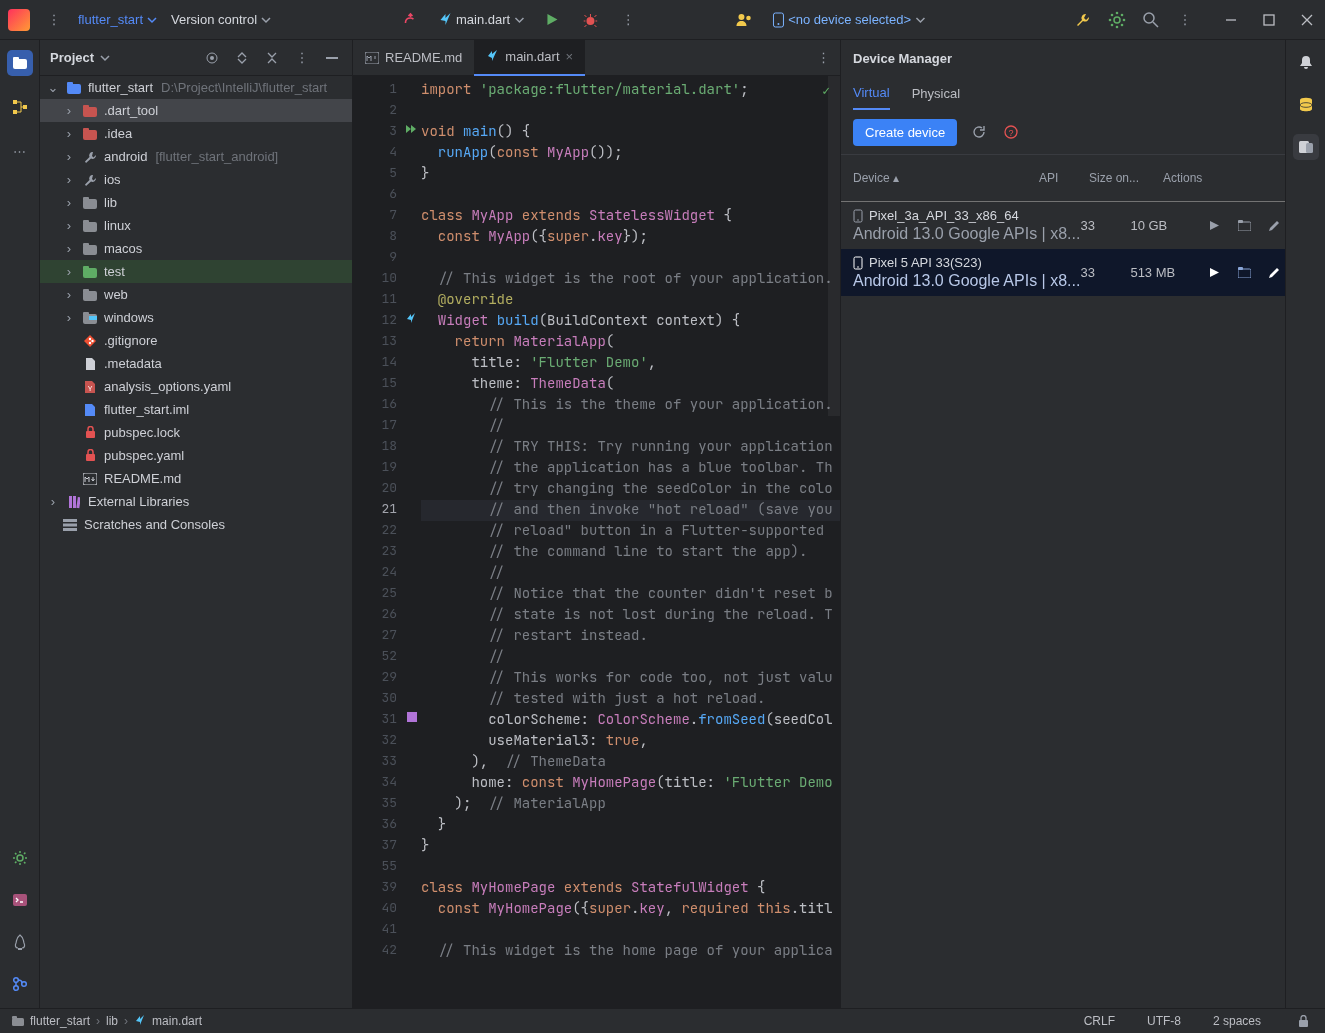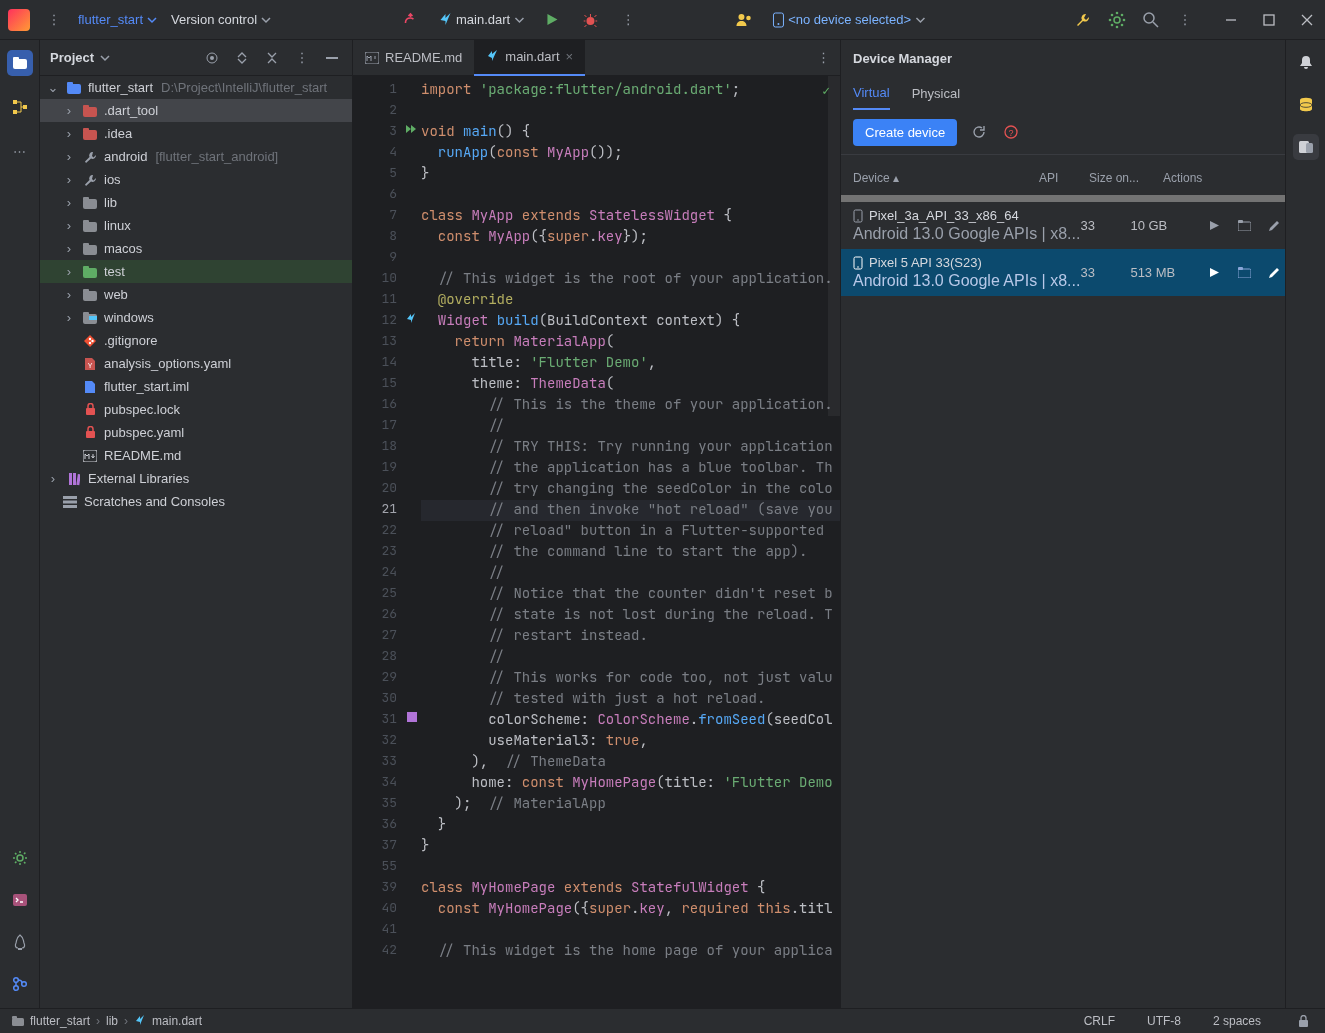--- a/index.html
+++ b/index.html
@@ -69,23 +69,23 @@
 .vscroll{position:absolute;top:0;right:0;width:12px;height:340px;background:rgba(255,255,255,.05);z-index:1;}
 
 
 .devmgr{ width:445px; background:#2b2d30; border-left:1px solid #1e1f22; display:flex; flex-direction:column;}
 .dm-head{height:36px;display:flex;align-items:center;padding:0 12px;font-weight:600;color:#d5d8de;}
 .dm-tabs{height:34px;display:flex;align-items:center;gap:22px;padding:0 12px;}
 .dm-tab{cursor:pointer;padding:8px 0;}
 .dm-tab.active{color:#548af7;border-bottom:2px solid #548af7;}
 .dm-bar{height:44px;display:flex;align-items:center;gap:12px;padding:0 12px;}
 .create-btn{background:#3b82f6;color:#fff;border:none;border-radius:4px;padding:6px 12px;cursor:pointer;font-size:13px;}
-.dm-thead{display:grid;grid-template-columns:1fr 50px 74px 110px;height:48px;align-items:center;padding:16px 12px;border-top:1px solid #393b40;border-bottom:7px solid #737373;font-size:12px;color:#9aa0ab;}
+.dm-thead{display:grid;grid-template-columns:1fr 50px 74px 110px;height:48px;align-items:center;padding:16px 12px;border-top:1px solid #393b40;border-bottom:1px solid #737373;font-size:12px;color:#9aa0ab;}
 .dm-row{display:grid;grid-template-columns:1fr 50px 74px 110px;align-items:center;padding:6px 12px;cursor:pointer;}
-.dm-row.sel{background:#0c4a6e;}
+.dm-row.sel{background:#0f172a;}
 .dm-row .name{display:flex;flex-direction:column;gap:2px;}
 .dm-row .name .t{color:#d5d8de;font-size:13px;display:flex;align-items:center;gap:6px;}
 .dm-row .name .s{font-size:16px;color:#9aa0ab;overflow:hidden;text-overflow:ellipsis;white-space:nowrap;}
 .dm-row.sel .name .s{color:#b8c8e8;}
 .dm-row-actions{display:flex;gap:10px;align-items:center;}
 
 
 .status{ height:25px; background:#2b2d30; display:flex; align-items:center; padding:0 12px; gap:8px; font-size:12px; border-top:1px solid #1e1f22;}
 .crumb{display:flex;align-items:center;gap:6px;}
 .crumb .sep{color:#6f737a;}
@@ -408,20 +408,29 @@
                 <circle cx="6" cy="4" r="1.2" fill="#fff"></circle>
                 <circle cx="6" cy="8" r="1.2" fill="#fff"></circle>
                 <circle cx="8.5" cy="6" r="1.2" fill="#fff"></circle>
               </svg>
             </span>
             <span class="folder">.gitignore</span>
           </div>
           <div class="node ind1">
             <span class="arrow"></span>
             <span class="ficon">
+              <svg width="11" height="14">
+                <path d="M1 1h6l3 3v9H1z" fill="#ced0d6"></path>
+              </svg>
+            </span>
+            <span class="folder">.metadata</span>
+          </div>
+          <div class="node ind1">
+            <span class="arrow"></span>
+            <span class="ficon">
               <svg width="12" height="14">
                 <path d="M1 1h7l3 3v9H1z" fill="#c75450"></path>
                 <text x="6" y="11" font-size="7" text-anchor="middle" fill="#fff">Y</text>
               </svg>
             </span>
             <span class="folder">analysis_options.yaml</span>
           </div>
           <div class="node ind1">
             <span class="arrow"></span>
             <span class="ficon">
@@ -537,42 +546,42 @@
           <div class="gline mono">18</div>
           <div class="gline mono">19</div>
           <div class="gline mono">20</div>
           <div class="gline mono curr">21</div>
           <div class="gline mono">22</div>
           <div class="gline mono">23</div>
           <div class="gline mono">24</div>
           <div class="gline mono">25</div>
           <div class="gline mono">26</div>
           <div class="gline mono">27</div>
-          <div class="gline mono">28</div>
+          <div class="gline mono">52</div>
           <div class="gline mono">29</div>
           <div class="gline mono">30</div>
           <div class="gline mono">31<span class="gicon">
               <svg width="10" height="10">
                 <rect width="10" height="10" fill="#b174d8"></rect>
               </svg>
             </span></div>
           <div class="gline mono">32</div>
           <div class="gline mono">33</div>
           <div class="gline mono">34</div>
           <div class="gline mono">35</div>
           <div class="gline mono">36</div>
           <div class="gline mono">37</div>
           <div class="gline mono">55</div>
           <div class="gline mono">39</div>
           <div class="gline mono">40</div>
           <div class="gline mono">41</div>
           <div class="gline mono">42</div>
         </div>
       <div class="codebody" id="codebody">
-          <div class="cline"><span class="kw">import </span><span class="str">'package:flutter/android.dart'</span><span class="id">;</span></div>
+          <div class="cline"><span class="kw">import </span><span class="str">'package:flutter/material.dart'</span><span class="id">;</span></div>
           <div class="cline"></div>
           <div class="cline"><span class="kw">void </span><span class="fn">main</span><span class="id">() {</span></div>
           <div class="cline"><span class="id">  </span><span class="fn">runApp</span><span class="id">(</span><span class="kw">const </span><span class="typ">MyApp</span><span class="id">());</span></div>
           <div class="cline"><span class="id">}</span></div>
           <div class="cline"></div>
           <div class="cline"><span class="kw">class </span><span class="typ">MyApp</span><span class="kw"> extends </span><span class="typ">StatelessWidget</span><span class="id"> {</span></div>
           <div class="cline"><span class="id">  </span><span class="kw">const </span><span class="typ">MyApp</span><span class="id">({</span><span class="kw">super</span><span class="id">.</span><span class="typ">key</span><span class="id">});</span></div>
           <div class="cline"></div>
           <div class="cline"><span class="id">  </span><span class="cmt">// This widget is the root of your application.</span></div>
           <div class="cline"><span class="id">  </span><span class="anno">@override</span></div>

